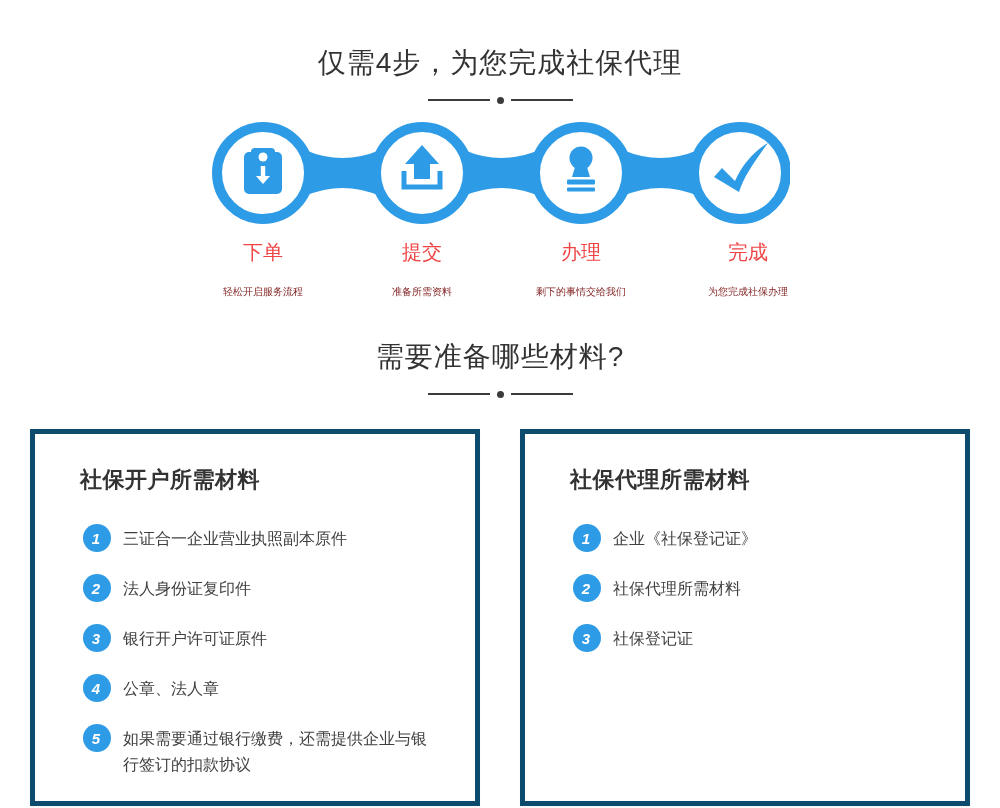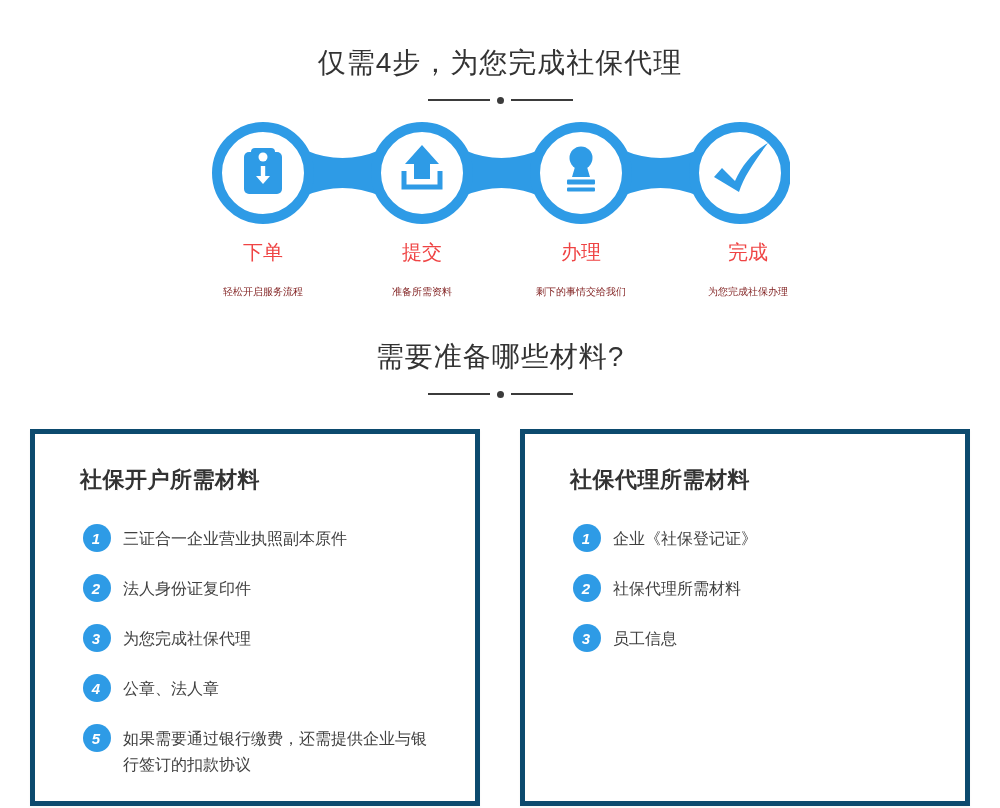--- a/index.html
+++ b/index.html
@@ -187,21 +187,21 @@
         <div class="item">
           <span class="num">1</span>
           <span class="text">三证合一企业营业执照副本原件</span>
         </div>
         <div class="item">
           <span class="num">2</span>
           <span class="text">法人身份证复印件</span>
         </div>
         <div class="item">
           <span class="num">3</span>
-          <span class="text">为您完成社保代理</span>
+          <span class="text">银行开户许可证原件</span>
         </div>
         <div class="item">
           <span class="num">4</span>
           <span class="text">公章、法人章</span>
         </div>
         <div class="item">
           <span class="num">5</span>
           <span class="text">如果需要通过银行缴费，还需提供企业与银行签订的扣款协议</span>
         </div>
       </div>
@@ -213,19 +213,19 @@
         <div class="item">
           <span class="num">1</span>
           <span class="text">企业《社保登记证》</span>
         </div>
         <div class="item">
           <span class="num">2</span>
           <span class="text">社保代理所需材料</span>
         </div>
         <div class="item">
           <span class="num">3</span>
-          <span class="text">员工信息</span>
+          <span class="text">社保登记证</span>
         </div>
       </div>
     </div>
 
   </div>
 </section>
 
 </body></html>

